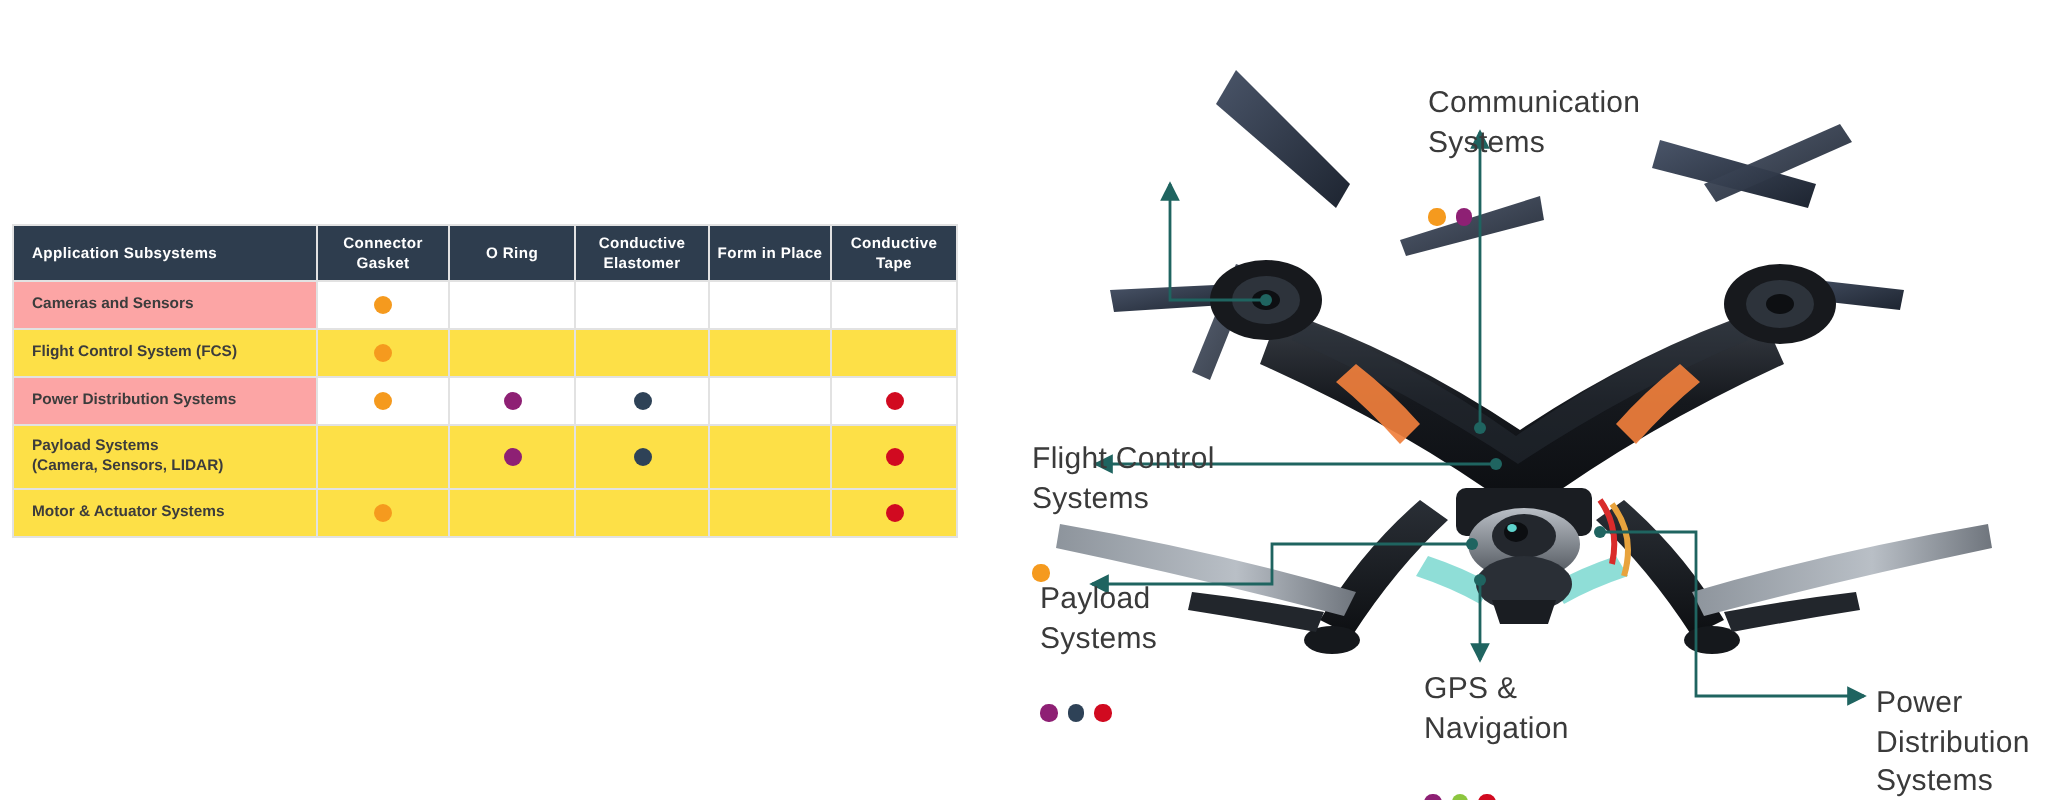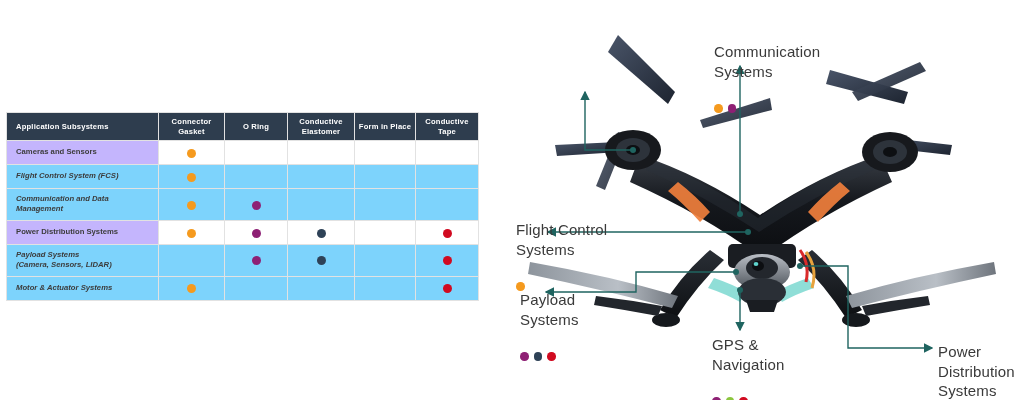--- a/index.html
+++ b/index.html
@@ -44,29 +44,29 @@
   }
   thead th.mat-head { text-align: center; }
 
   tbody td.label-cell {
     font-size: 7.7px;
     font-weight: bold;
     color: #3c3c3c;
     line-height: 1.35;
     padding: 5px 4px 5px 9px;
     text-align: left;
-    background: #c4b5fd;
+    background: #fca5a5;
   }
   tbody td.dot-cell {
     text-align: center;
     vertical-align: middle;
     background: #ffffff;
     height: 24px;
   }
-  tbody tr.alt td { background: #7dd3fc; font-style: italic; }
+  tbody tr.alt td { background: #fde047; }
 
   .dot {
     display: inline-block;
     width: 9px; height: 9px;
     border-radius: 50%;
     vertical-align: middle;
   }
 
   
   col.c0 { width: 152px; }
@@ -136,31 +136,20 @@
             <td class="dot-cell"></td>
           </tr>
           <tr class="alt">
             <td class="label-cell">Flight Control System (FCS)</td>
             <td class="dot-cell"><span class="dot" style="background: rgb(245, 154, 30);"></span></td>
             <td class="dot-cell"></td>
             <td class="dot-cell"></td>
             <td class="dot-cell"></td>
             <td class="dot-cell"></td>
           </tr>
-          <tr class="alt">
-            <td class="label-cell">
-              <div>Communication and Data Management</div>
-              <div></div>
-            </td>
-            <td class="dot-cell"><span class="dot" style="background: rgb(245, 154, 30);"></span></td>
-            <td class="dot-cell"><span class="dot" style="background: rgb(142, 32, 116);"></span></td>
-            <td class="dot-cell"></td>
-            <td class="dot-cell"></td>
-            <td class="dot-cell"></td>
-          </tr>
           <tr>
             <td class="label-cell">Power Distribution Systems</td>
             <td class="dot-cell"><span class="dot" style="background: rgb(245, 154, 30);"></span></td>
             <td class="dot-cell"><span class="dot" style="background: rgb(142, 32, 116);"></span></td>
             <td class="dot-cell"><span class="dot" style="background: rgb(46, 66, 87);"></span></td>
             <td class="dot-cell"></td>
             <td class="dot-cell"><span class="dot" style="background: rgb(209, 10, 32);"></span></td>
           </tr>
           <tr class="alt">
             <td class="label-cell">

